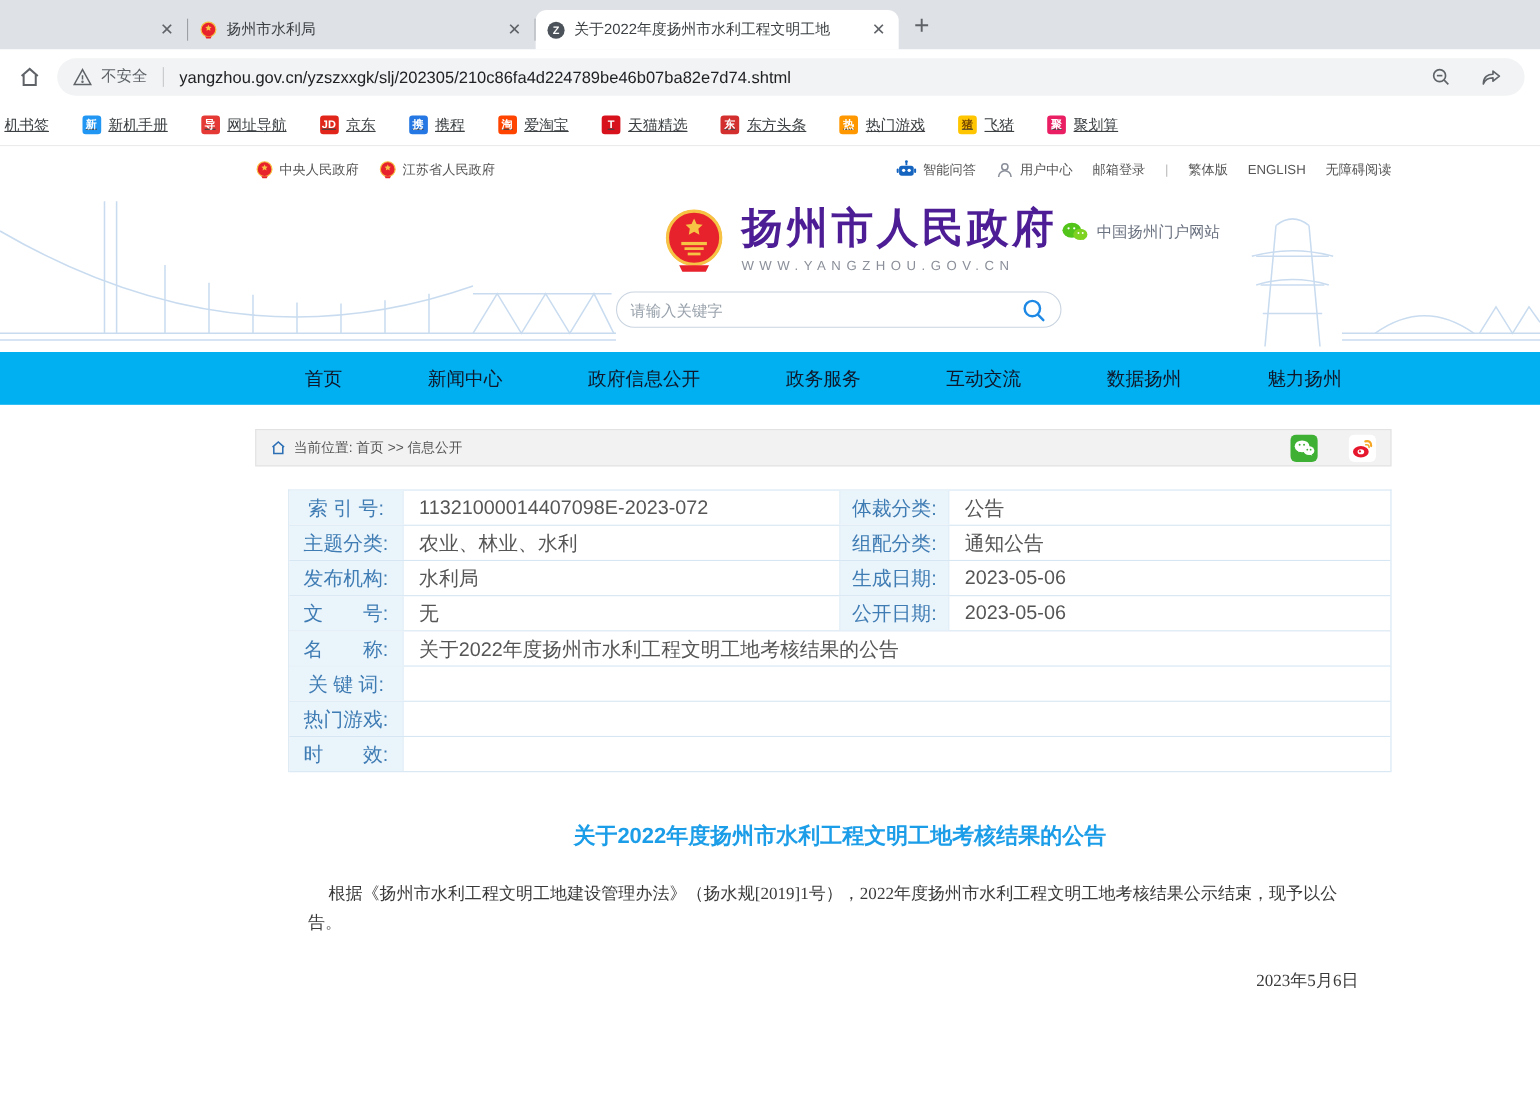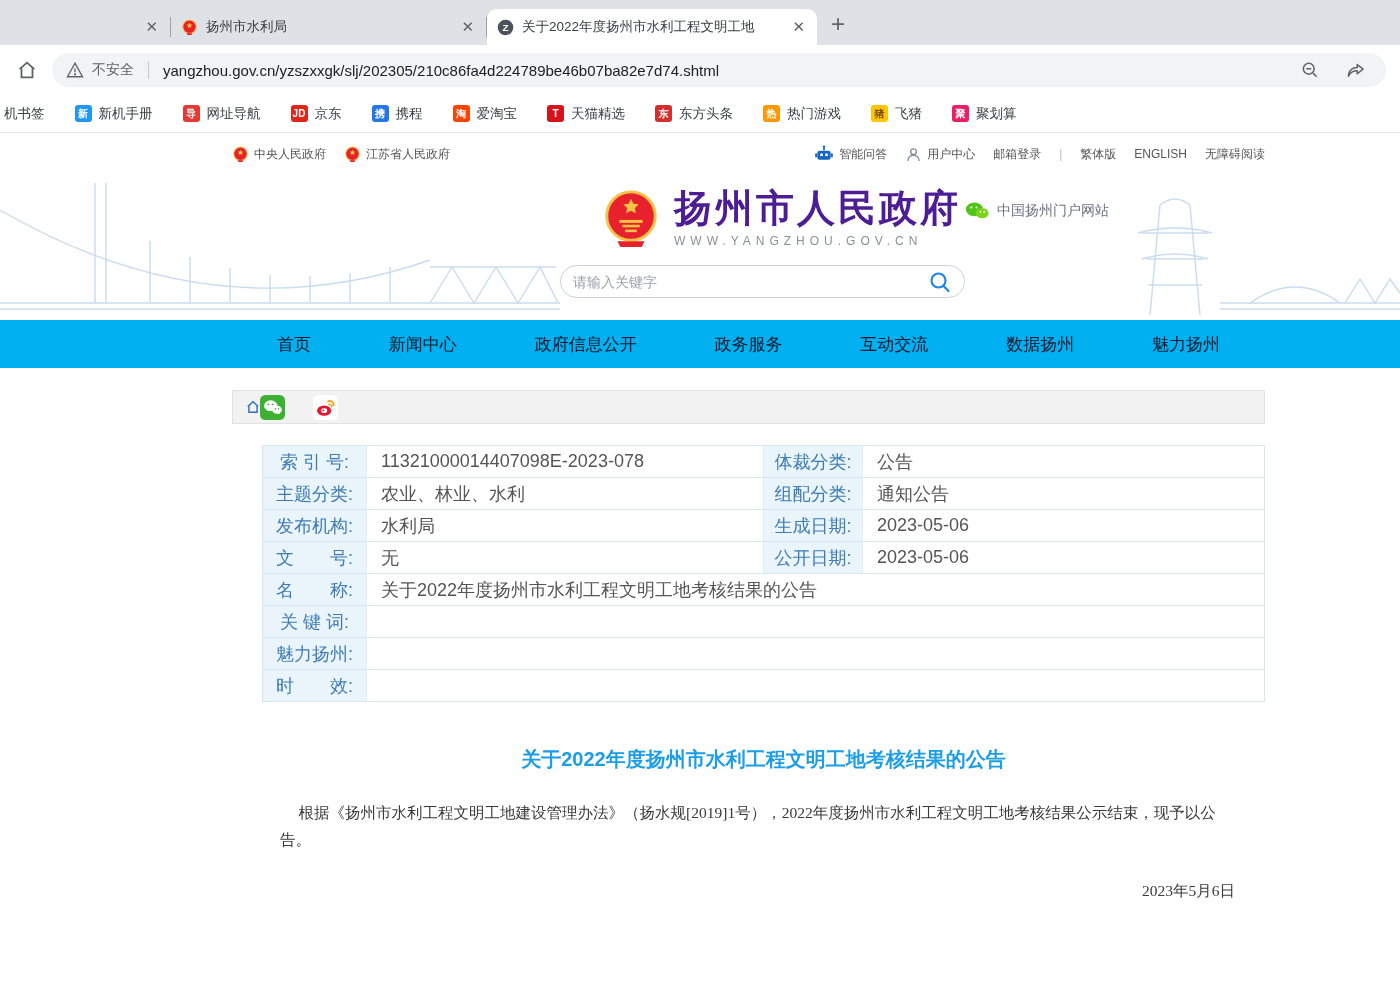--- a/index.html
+++ b/index.html
@@ -23,21 +23,21 @@
   .addressbar { height:50px; background:#fff; display:flex; align-items:center; padding:0 14px; }
   .chrome-btn { width:26px; height:26px; display:flex; align-items:center; justify-content:center; }
   .omnibox { flex:1; height:34px; margin-left:12px; background:#f1f3f4; border-radius:17px;
              display:flex; align-items:center; padding:0 14px; gap:8px; }
   .sec-label { color:#5f6368; font-size:14px; }
   .omni-sep { width:1px; height:18px; background:#c6c9cc; margin:0 6px; }
   .url { color:#202124; font-size:15px; flex:1; white-space:nowrap; overflow:hidden; }
   .omni-icons { display:flex; gap:26px; padding-right:6px; }
 
   .bookmarksbar { height:38px; background:#fff; display:flex; align-items:center; gap:30px;
-                  padding-left:4px; border-bottom:1px solid #e4e6e8; font-size:13.5px; color:#3c4043; }
+                  padding-left:4px; border-bottom:1px solid #e4e6e8; font-size:13.5px; color:#3c4043;text-decoration:underline; }
   .bm { display:flex; align-items:center; gap:7px; cursor:pointer; white-space:nowrap; }
   .bm-ico { width:17px; height:17px; border-radius:3px; color:#fff; font-size:10px; font-weight:bold;
             display:flex; align-items:center; justify-content:center; line-height:1; }
 
   
   .container { width:1033px; margin-left:232px; position:relative; }
 
   .utilitybar { height:42px; background:#fff; }
   .utilitybar .container { height:42px; display:flex; align-items:center; justify-content:space-between; }
   .util-left, .util-right { display:flex; align-items:center; gap:18px; font-size:12px; color:#555; }
@@ -320,20 +320,21 @@
       </div>
   </div>
 
   <div class="container">
 
     <div class="breadcrumb">
       <svg width="14" height="14" viewBox="0 0 24 24" fill="none" stroke="#2d6fb5" stroke-width="2.4">
         <path d="M3 11l9-8 9 8"></path>
           <path d="M5 10v11h14V10"></path>
       </svg>
+      <span class="bc-text">当前位置: 首页 &gt;&gt; 信息公开</span>
       <span class="bc-icons">
         <svg width="25" height="25" viewBox="0 0 28 28">
           <rect width="28" height="28" rx="6" fill="#3eb135"></rect>
           <ellipse cx="12" cy="12" rx="7.5" ry="6" fill="#fff"></ellipse>
           <circle cx="9.5" cy="10.5" r="1" fill="#3eb135"></circle>
             <circle cx="14" cy="10.5" r="1" fill="#3eb135"></circle>
           <path d="M8 18l1-3.5 3 1.8z" fill="#fff"></path>
           <ellipse cx="19" cy="16.5" rx="5.5" ry="4.5" fill="#fff"></ellipse>
           <circle cx="17.3" cy="15.5" r=".9" fill="#3eb135"></circle>
             <circle cx="20.7" cy="15.5" r=".9" fill="#3eb135"></circle>
@@ -346,21 +347,21 @@
           <circle cx="11.5" cy="17.2" r="1.1" fill="#e6162d"></circle>
           <path d="M17 7q6-1.2 6 4.8" stroke="#f5a623" stroke-width="2.2" fill="none" stroke-linecap="round"></path>
           <path d="M17.5 10.5q3.4-.6 3.4 2.8" stroke="#f5a623" stroke-width="1.6" fill="none" stroke-linecap="round"></path>
         </svg>
       </span>
     </div>
 
     <div class="infotable" id="info-table">
         <div class="it-row">
           <div class="it-lbl">索 引 号:</div>
-          <div class="it-val">11321000014407098E-2023-078</div>
+          <div class="it-val">11321000014407098E-2023-072</div>
           <div class="it-lbl it-lbl-r">体裁分类:</div>
           <div class="it-val it-val-r">公告</div>
         </div>
         <div class="it-row">
           <div class="it-lbl">主题分类:</div>
           <div class="it-val">农业、林业、水利</div>
           <div class="it-lbl it-lbl-r">组配分类:</div>
           <div class="it-val it-val-r">通知公告</div>
         </div>
         <div class="it-row">
@@ -377,21 +378,21 @@
         </div>
         <div class="it-row">
           <div class="it-lbl">名　　称:</div>
           <div class="it-val it-val-full">关于2022年度扬州市水利工程文明工地考核结果的公告</div>
         </div>
         <div class="it-row">
           <div class="it-lbl">关 键 词:</div>
           <div class="it-val it-val-full"></div>
         </div>
         <div class="it-row">
-          <div class="it-lbl">魅力扬州:</div>
+          <div class="it-lbl">热门游戏:</div>
           <div class="it-val it-val-full"></div>
         </div>
         <div class="it-row">
           <div class="it-lbl">时　　效:</div>
           <div class="it-val it-val-full"></div>
         </div>
       </div>
 
     <div class="article">
       <div class="art-title">关于2022年度扬州市水利工程文明工地考核结果的公告</div>

